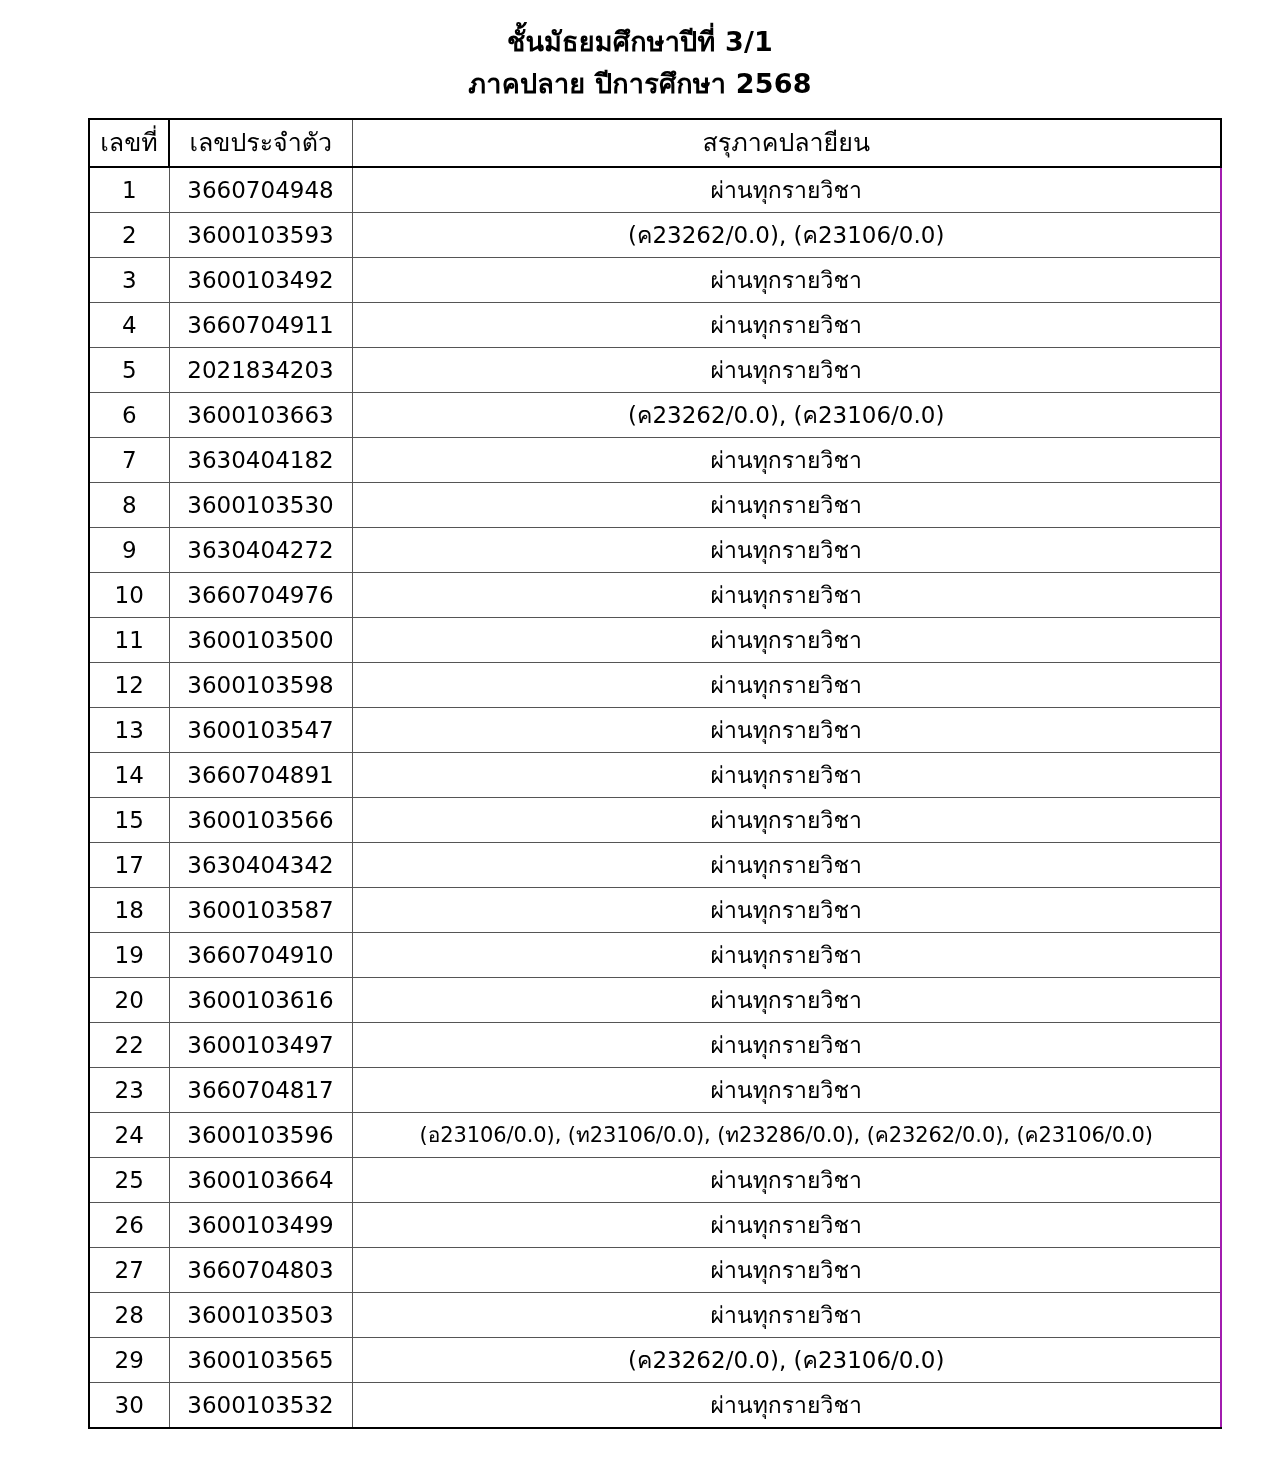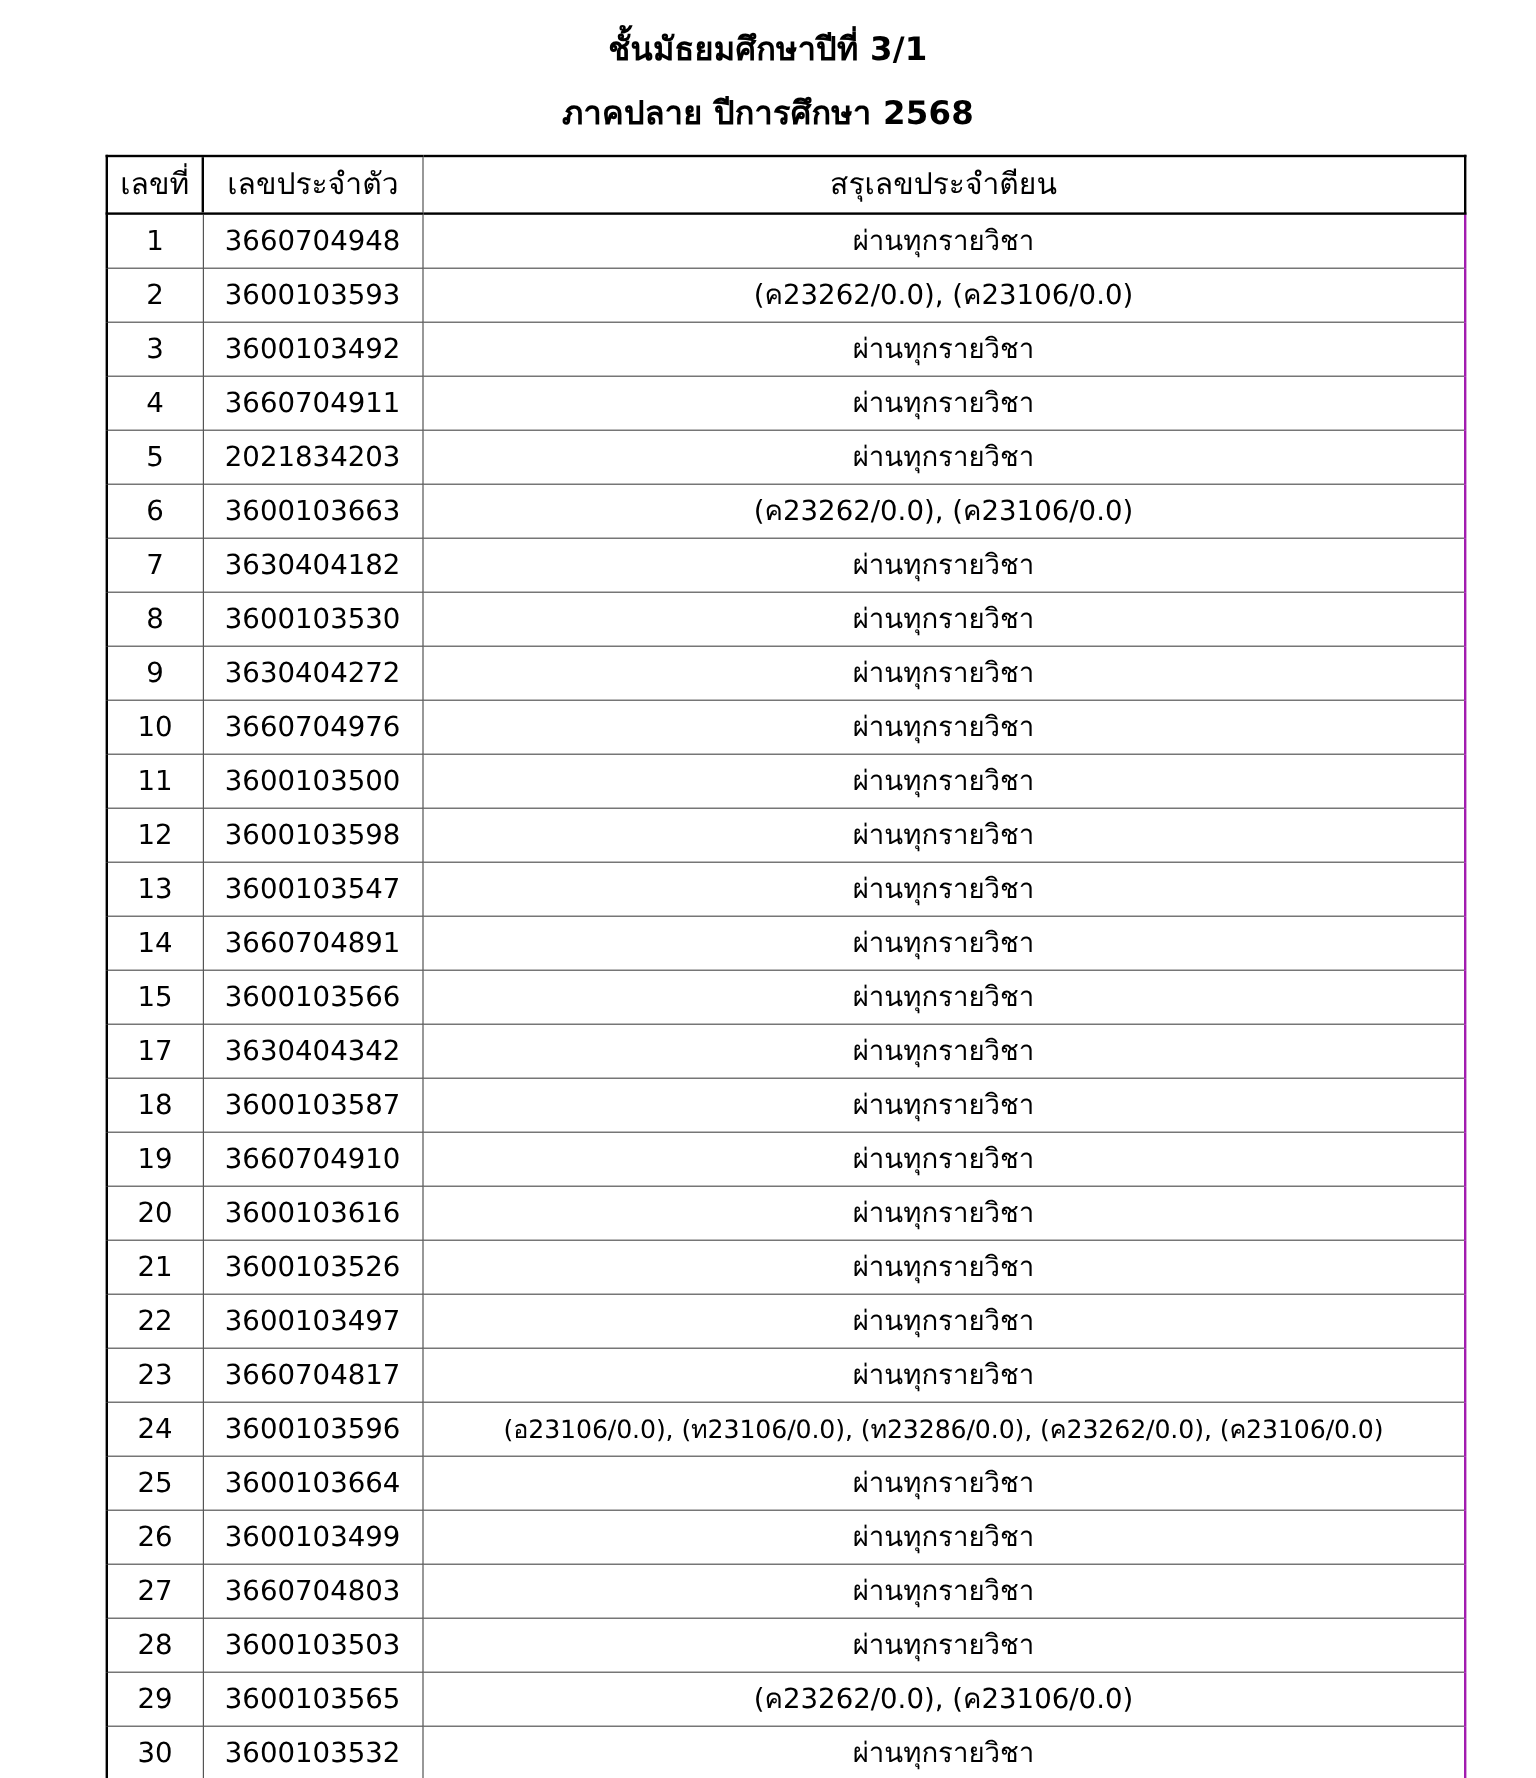--- a/index.html
+++ b/index.html
@@ -29,21 +29,21 @@
     padding-top: 22px;
   }
   .title-line {
     font-size: 27px;
     font-weight: bold;
     line-height: 40px;
     letter-spacing: 0.2px;
     white-space: nowrap;
   }
   .title-line.second {
-    margin-top: 13px;
+    margin-top: 2px;
     text-align: center;
   }
 
   
   .table-wrap {
     margin-top: 14px;
     padding-left: 88px;
     padding-right: 60px;
   }
   table.grades {
@@ -116,21 +116,21 @@
     <table class="grades">
       <colgroup>
         <col class="c-no">
         <col class="c-id">
         <col class="c-result">
       </colgroup>
       <thead>
         <tr>
           <th class="th-no">เลขที่</th>
           <th class="th-id">เลขประจำตัว</th>
-          <th class="th-result">สรุเลขประจำตียน</th>
+          <th class="th-result">สรุภาคปลายียน</th>
         </tr>
       </thead>
       <tbody id="grades-body">
           <tr>
             <td class="cell-no">1</td>
             <td class="cell-id">3660704948</td>
             <td class="cell-result">ผ่านทุกรายวิชา</td>
           </tr>
           <tr>
             <td class="cell-no">2</td>
@@ -216,25 +216,20 @@
             <td class="cell-no">19</td>
             <td class="cell-id">3660704910</td>
             <td class="cell-result">ผ่านทุกรายวิชา</td>
           </tr>
           <tr>
             <td class="cell-no">20</td>
             <td class="cell-id">3600103616</td>
             <td class="cell-result">ผ่านทุกรายวิชา</td>
           </tr>
           <tr>
-            <td class="cell-no">21</td>
-            <td class="cell-id">3600103526</td>
-            <td class="cell-result">ผ่านทุกรายวิชา</td>
-          </tr>
-          <tr>
             <td class="cell-no">22</td>
             <td class="cell-id">3600103497</td>
             <td class="cell-result">ผ่านทุกรายวิชา</td>
           </tr>
           <tr>
             <td class="cell-no">23</td>
             <td class="cell-id">3660704817</td>
             <td class="cell-result">ผ่านทุกรายวิชา</td>
           </tr>
           <tr>

